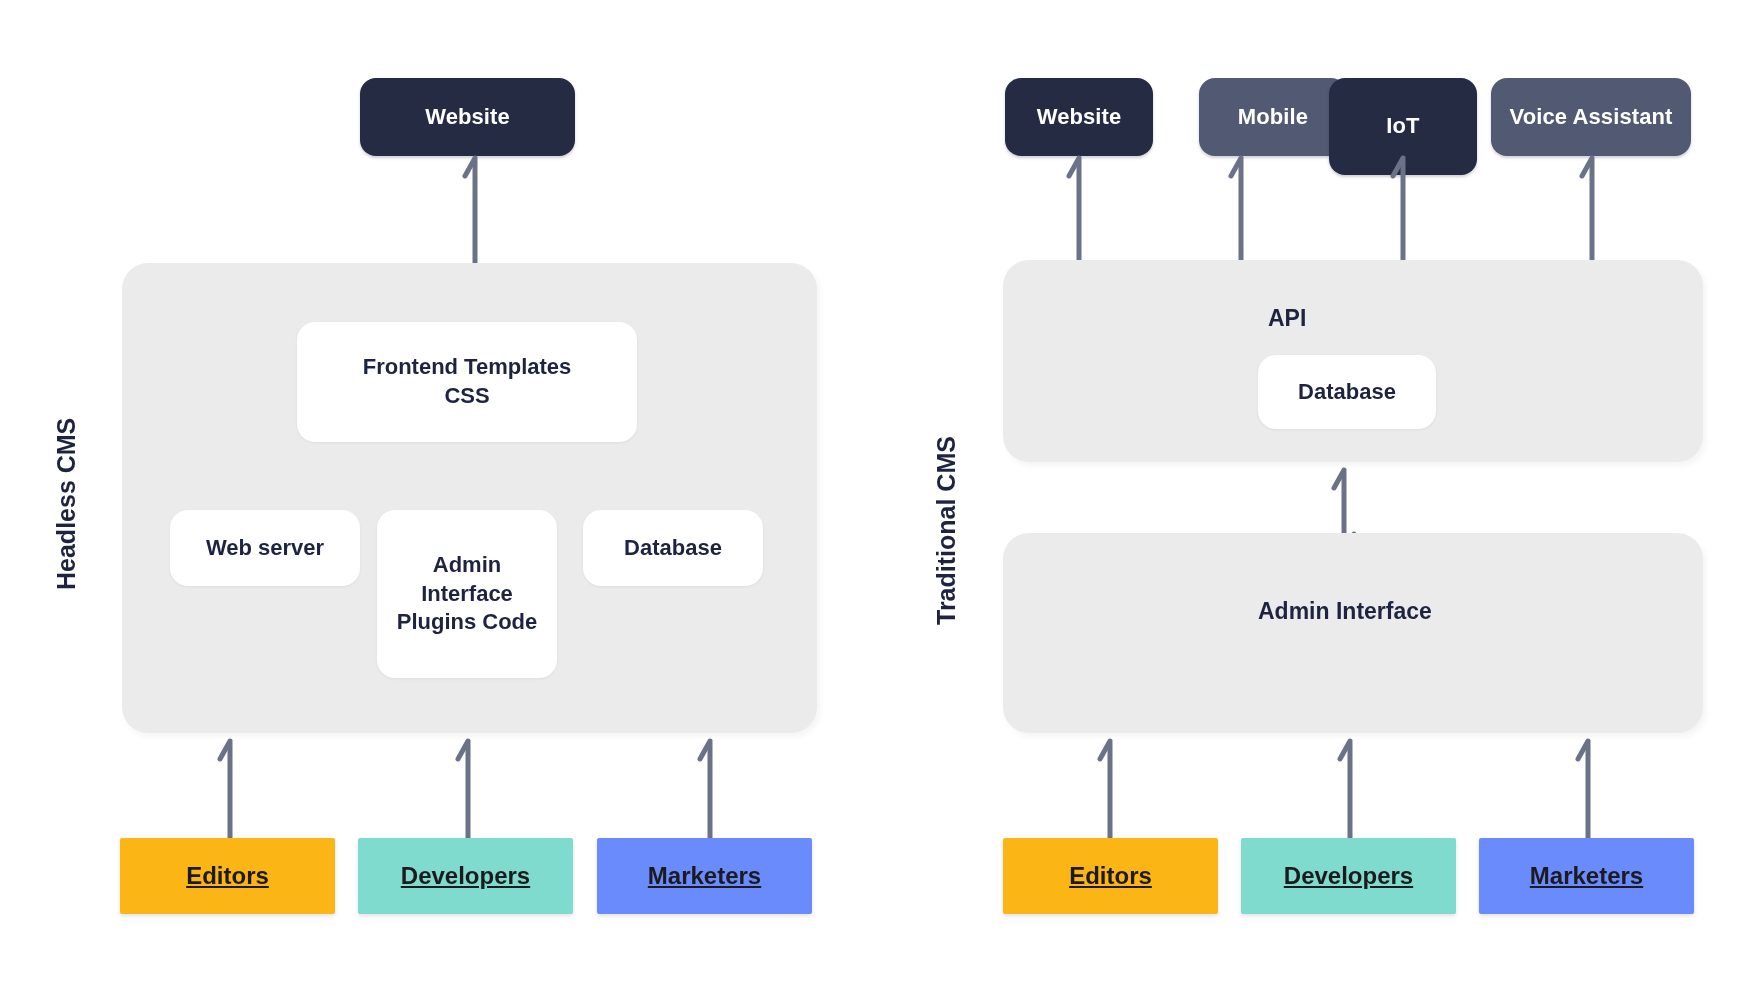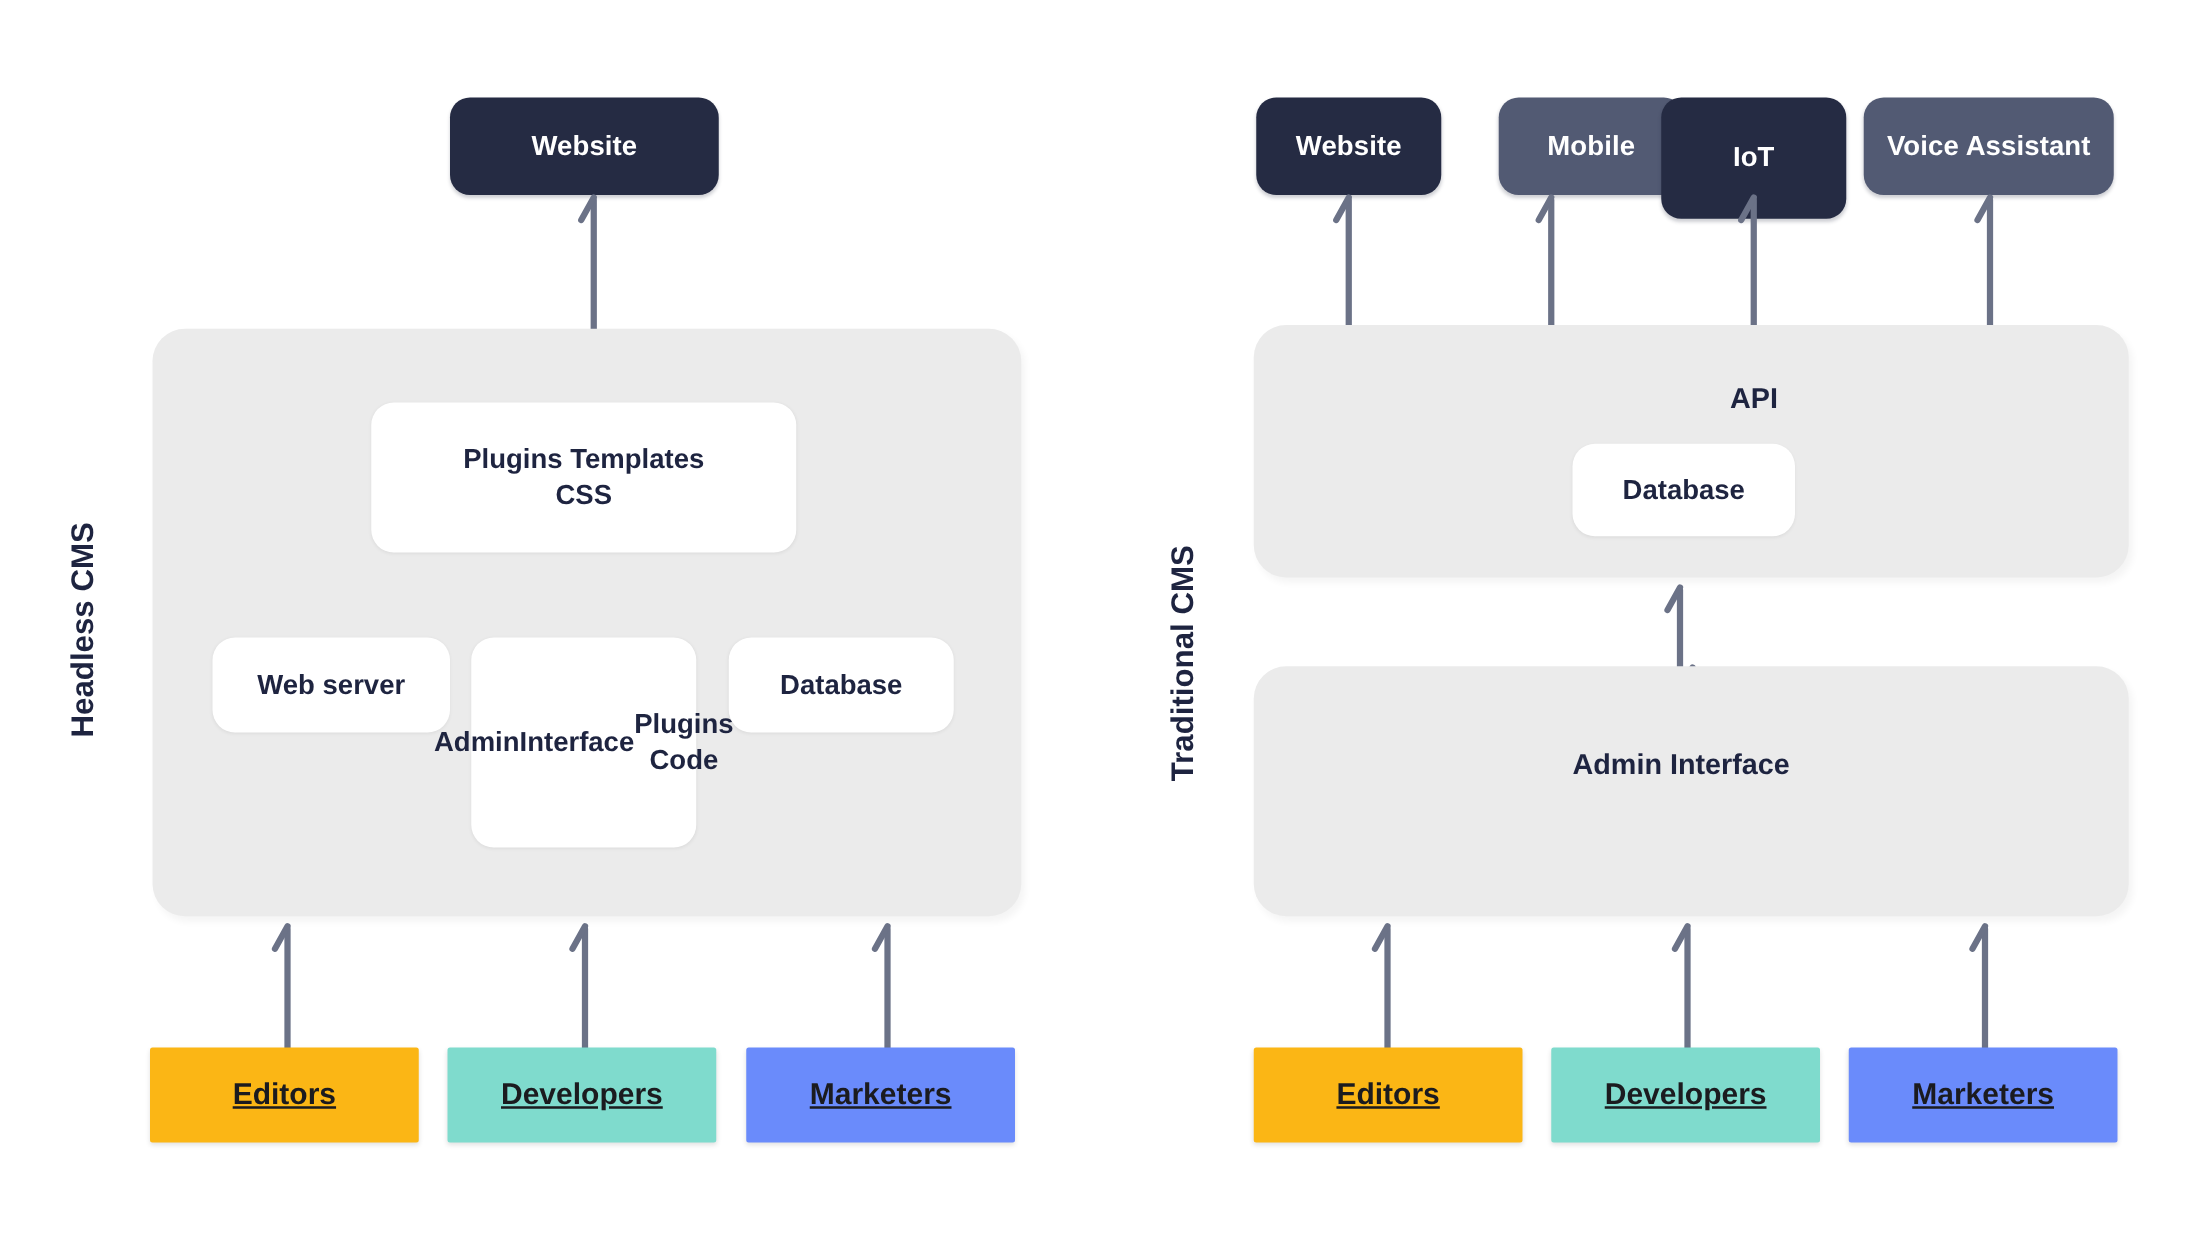--- a/index.html
+++ b/index.html
@@ -114,29 +114,29 @@
   </div>
 
   <svg class="conn" style="left:455px; top:150px; width:40px; height:120px;" viewBox="0 0 40 120">
     <path d="M20 118 L20 10"></path>
     <path d="M20 8 L10 26"></path>
   </svg>
 
   <div class="panel" style="left:122px; top:263px; width:695px; height:470px;"></div>
 
   <div class="white-card" style="left:297px; top:322px; width:340px; height:120px; flex-direction:column;">
-    <span>Plugins Templates</span>
+    <span>Frontend Templates</span>
     <span>CSS</span>
   </div>
 
   <div class="white-card" style="left:170px; top:510px; width:190px; height:76px;">
     <span>Web server</span>
   </div>
 
-  <div class="white-card" style="left:377px; top:510px; width:180px; height:168px; flex-direction:row;">
+  <div class="white-card" style="left:377px; top:510px; width:180px; height:168px; flex-direction:column;">
     <span>Admin</span>
     <span>Interface</span>
     <span>Plugins Code</span>
   </div>
 
   <div class="white-card" style="left:583px; top:510px; width:180px; height:76px;">
     <span>Database</span>
   </div>
 
   <svg class="conn" style="left:210px; top:735px; width:40px; height:105px;" viewBox="0 0 40 105">
@@ -188,21 +188,21 @@
   <svg class="conn" style="left:1383px; top:150px; width:40px; height:115px;" viewBox="0 0 40 115">
     <path d="M20 113 L20 10"></path>
     <path d="M20 8 L10 26"></path>
   </svg>
   <svg class="conn" style="left:1572px; top:150px; width:40px; height:115px;" viewBox="0 0 40 115">
     <path d="M20 113 L20 10"></path>
     <path d="M20 8 L10 26"></path>
   </svg>
 
   <div class="panel" style="left:1003px; top:260px; width:700px; height:202px;"></div>
-  <div class="inline-label" style="left:1384px; top:305px;">API</div>
+  <div class="inline-label" style="left:1268px; top:305px;">API</div>
   <div class="white-card" style="left:1258px; top:355px; width:178px; height:74px;">
     <span>Database</span>
   </div>
 
   <svg class="conn" style="left:1322px; top:462px; width:44px; height:98px;" viewBox="0 0 44 98">
     <path d="M22 10 L22 88"></path>
     <path d="M22 8 L12 26"></path>
     <path d="M22 90 L32 72"></path>
   </svg>
 

